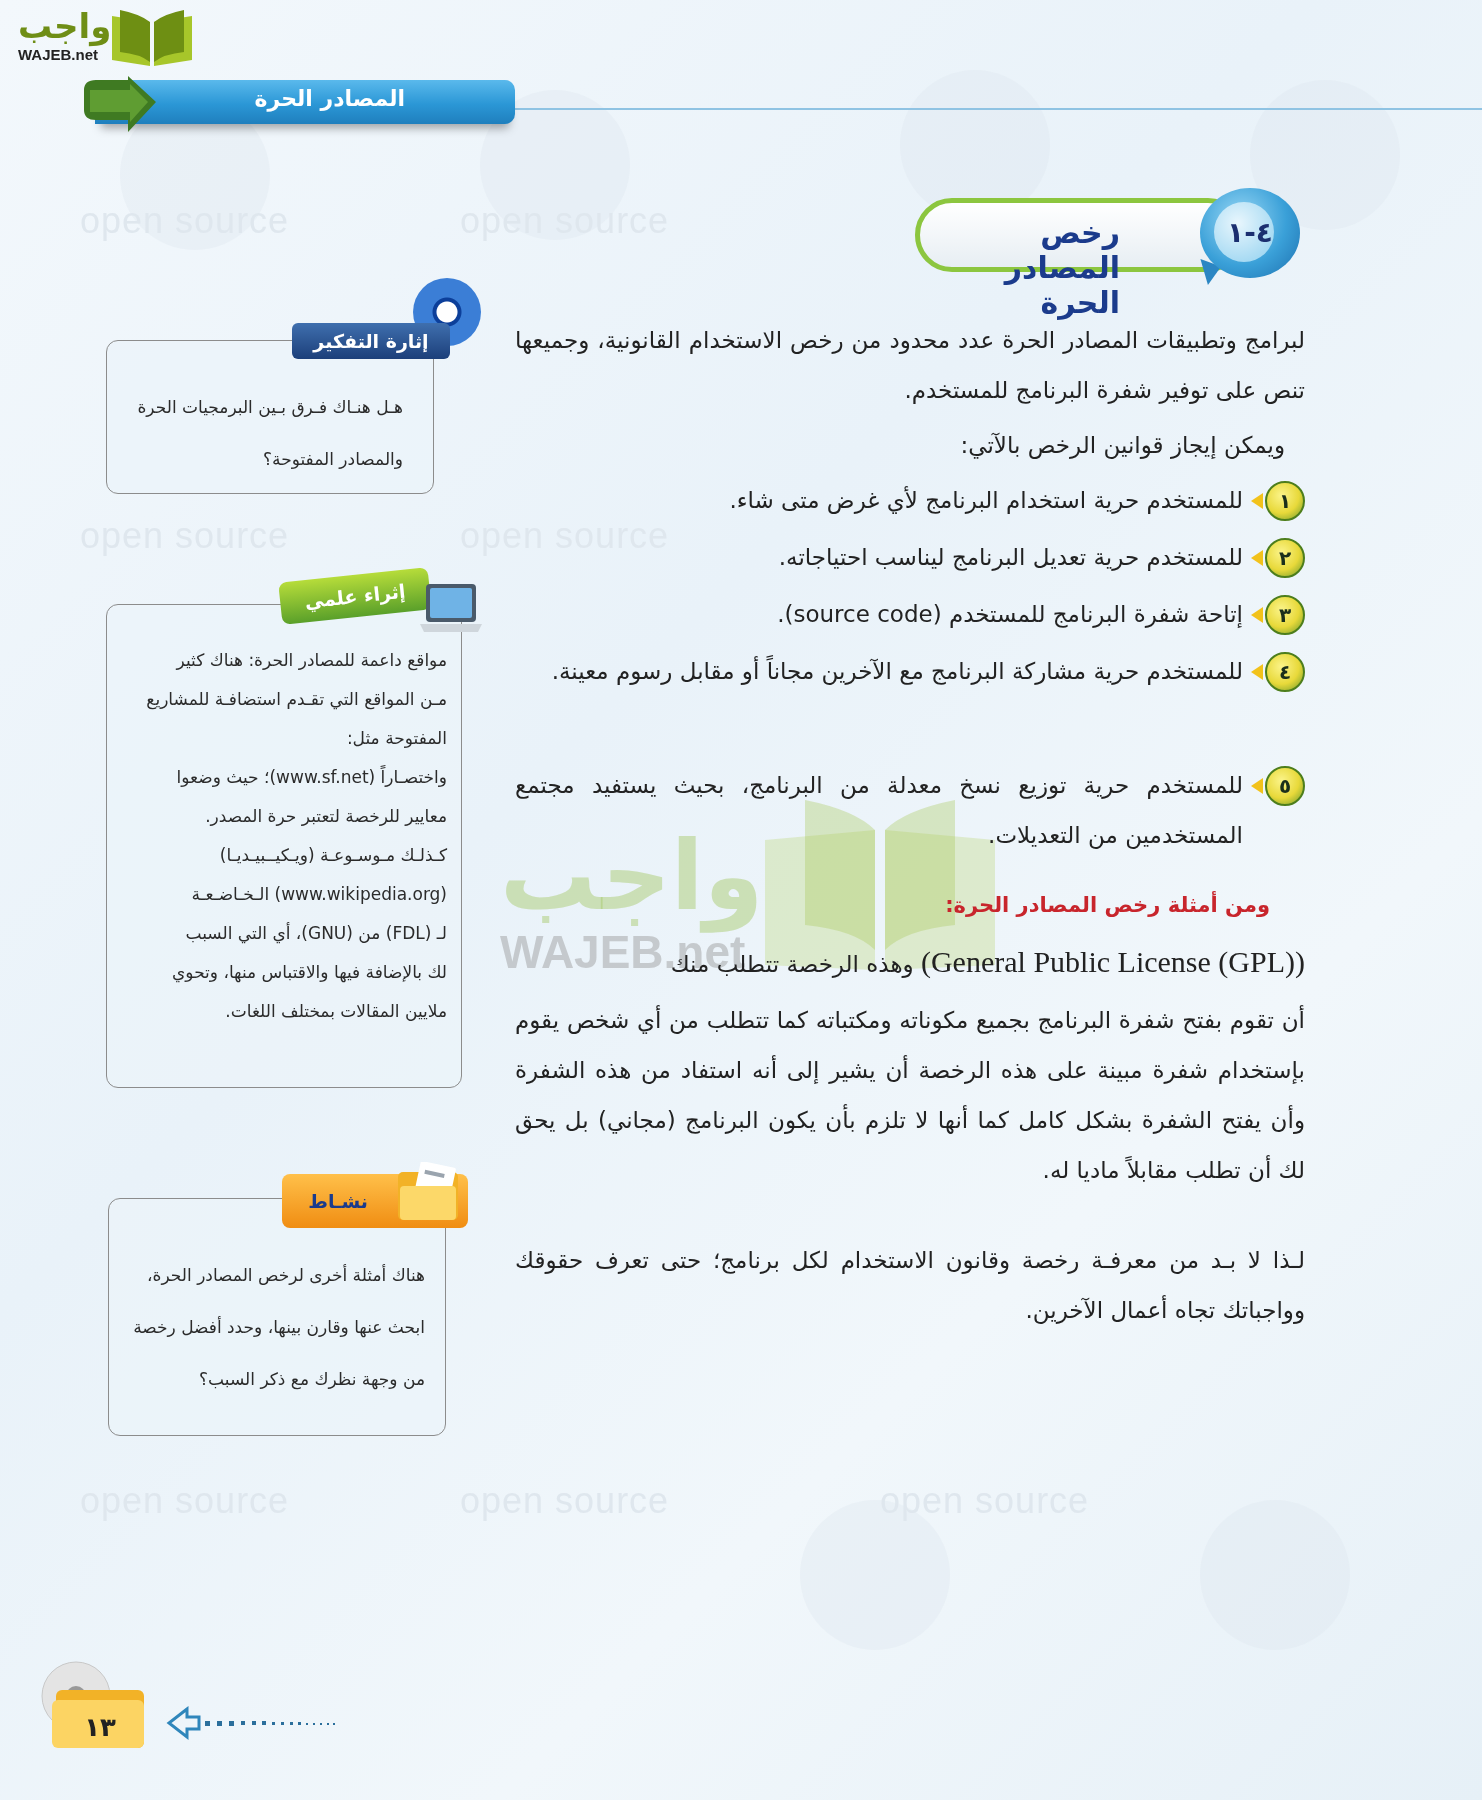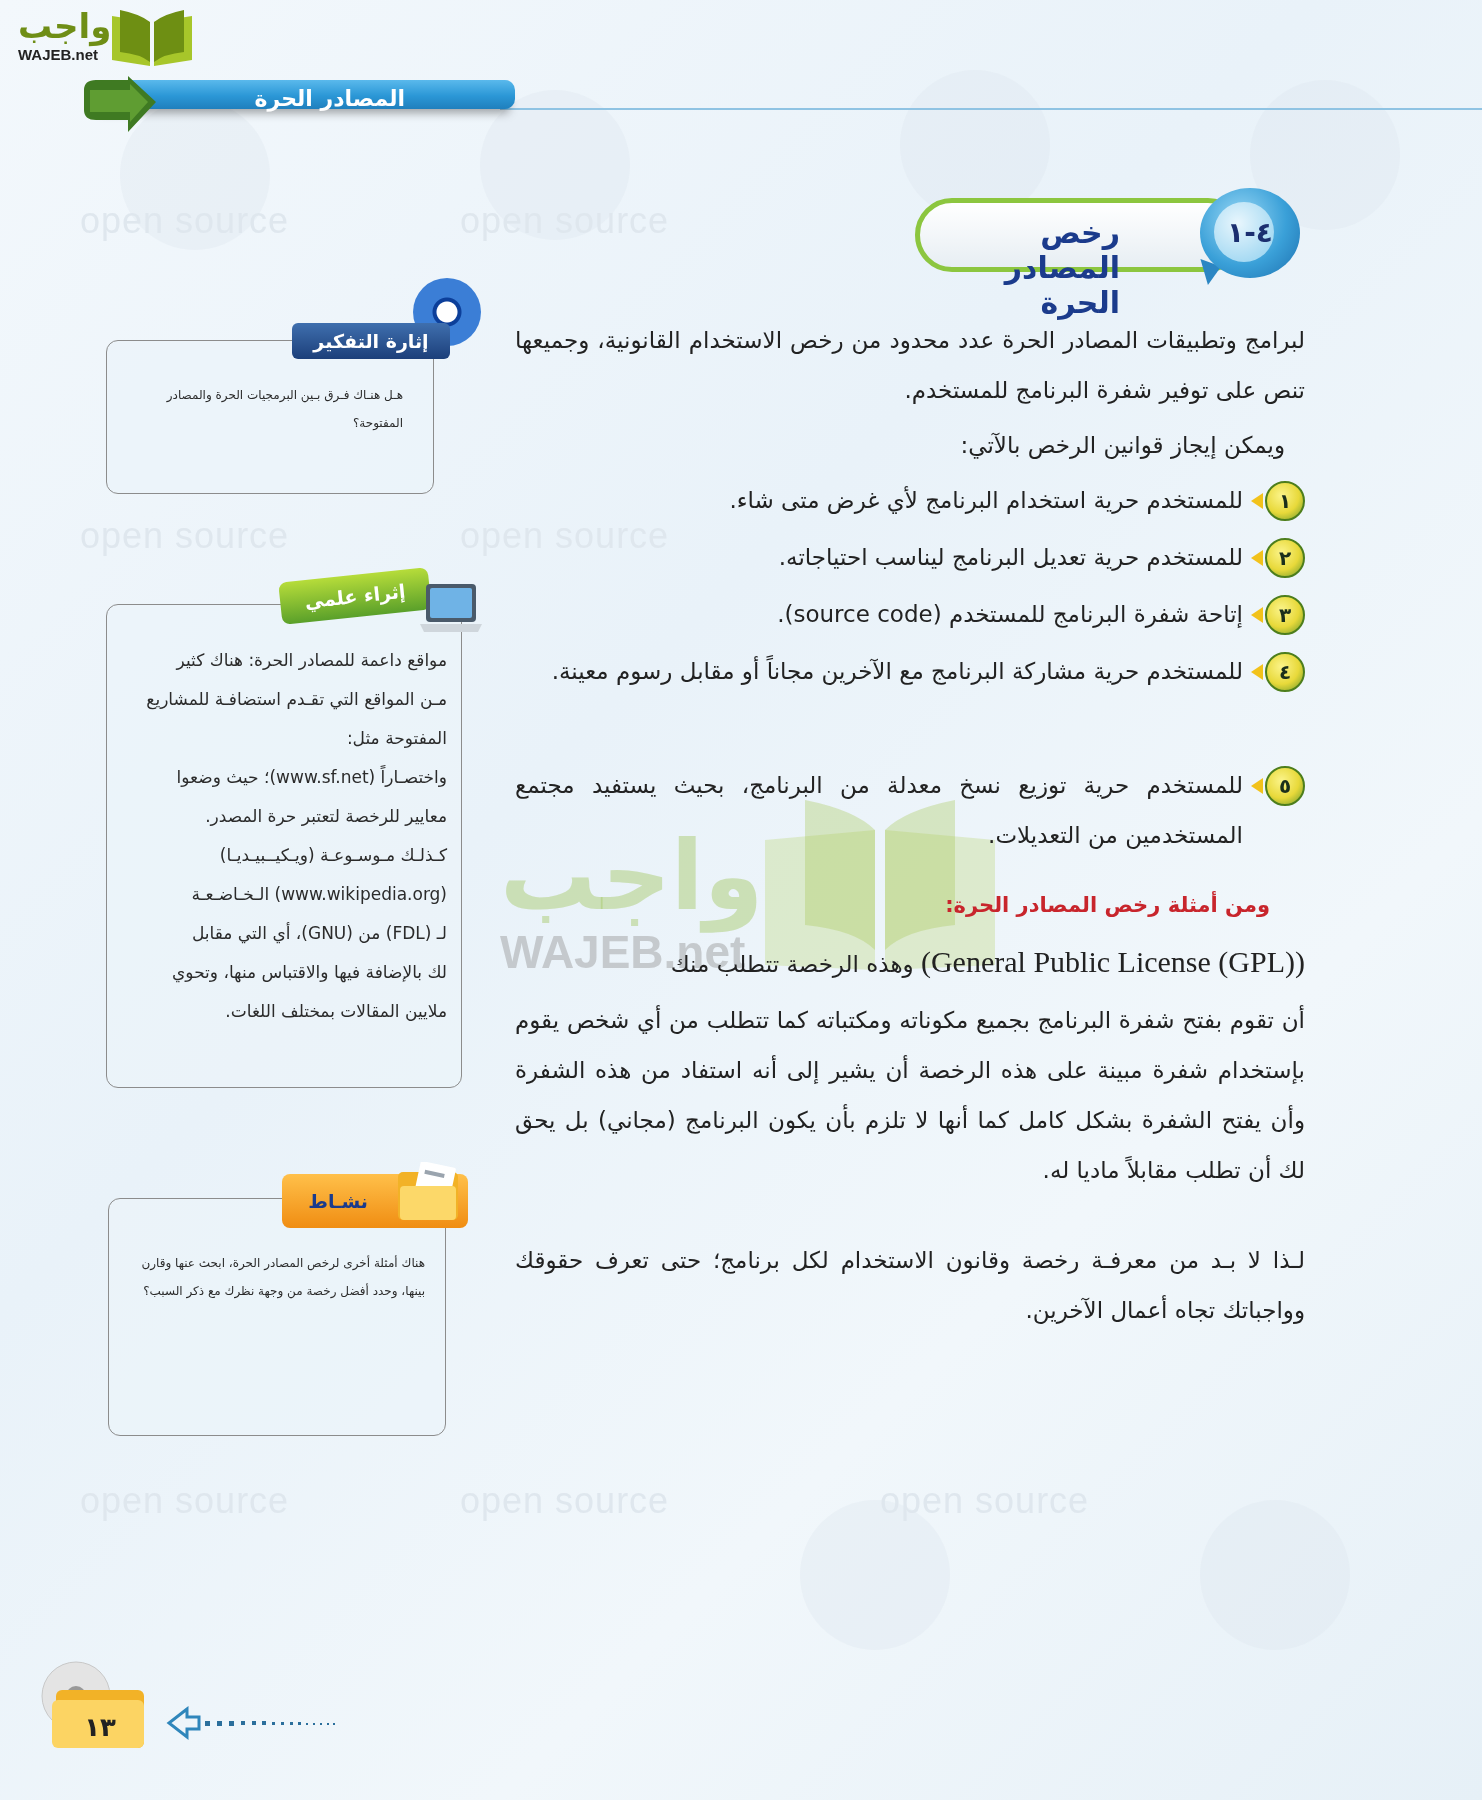--- a/index.html
+++ b/index.html
@@ -13,21 +13,21 @@
     .wm-circle { position: absolute; width: 150px; height: 150px; border-radius: 50%; background: rgba(220,230,238,0.35); pointer-events: none; }
 
     
     .logo { position: absolute; left: 10px; top: 6px; width: 180px; height: 60px; }
     .logo .ar { position: absolute; left: 8px; top: 0; font-size: 34px; font-weight: bold; color: #6f8e16; font-family: "DejaVu Sans", sans-serif; }
     .logo .en { position: absolute; left: 8px; top: 40px; font-size: 15px; font-weight: bold; color: #222; font-family: "Liberation Sans", sans-serif; }
     .logo .book { position: absolute; left: 100px; top: 2px; width: 84px; height: 60px; }
 
     
     .banner-line { position: absolute; left: 500px; top: 108px; width: 982px; height: 2px; background: #8fc3e3; }
-    .banner { position: absolute; left: 95px; top: 80px; width: 420px; height: 29px;
+    .banner { position: absolute; left: 95px; top: 80px; width: 420px; height: 44px;
       background: linear-gradient(180deg, #5ab9ec 0%, #2b97d6 55%, #1f7fbd 100%);
       border-radius: 0 10px 10px 0; box-shadow: 0 10px 10px -6px rgba(0,0,0,0.35); }
     .banner-title { position: absolute; right: 110px; top: 6px; color: #fff; font-size: 22px; font-weight: bold; direction: rtl; }
     .banner-arrow { position: absolute; left: 80px; top: 76px; width: 80px; height: 60px; }
 
     
     .sec-pill { position: absolute; left: 915px; top: 198px; width: 330px; height: 74px;
       border: 5px solid #8cc63f; border-radius: 40px; background: linear-gradient(180deg,#ffffff,#e7eef3); box-sizing: border-box; }
     .sec-title { position: absolute; right: 120px; top: 12px; font-size: 30px; font-weight: bold; color: #1b3b8c; direction: rtl; }
     .sec-num { position: absolute; left: 1200px; top: 188px; width: 100px; height: 90px; border-radius: 50%;
@@ -41,21 +41,21 @@
     .p { position: absolute; right: 0; width: 790px; text-align: justify; }
     .list-item { position: absolute; right: 0; width: 790px; }
     .bullet { position: absolute; right: 0; top: 6px; width: 40px; height: 40px; border-radius: 50%;
       background: radial-gradient(circle at 40% 35%, #fbf48a 0%, #e8d93a 55%, #6b9a2a 100%); border: 2px solid #4d7e1c; box-sizing: border-box; text-align: center; line-height: 36px; font-size: 20px; font-weight: bold; color: #1b2f1b; }
     .bullet-arrow { position: absolute; right: 42px; top: 18px; width: 0; height: 0; border-top: 8px solid transparent; border-bottom: 8px solid transparent; border-right: 12px solid #f2c21b; }
     .item-text { position: absolute; right: 62px; left: 0; top: 0; text-align: justify; }
     .red-heading { color: #c8252c; font-weight: bold; font-size: 21px; }
     .latin { font-family: "Liberation Serif", serif; font-size: 30px; }
 
     
-    .sidebox { position: absolute; border: 1.5px solid #8c8c8c; border-radius: 12px; background: rgba(235,243,249,0.7); box-sizing: border-box; direction: rtl; font-size: 12px; line-height: 28px; color: #2b2b2b; }
+    .sidebox { position: absolute; border: 1.5px solid #8c8c8c; border-radius: 12px; background: rgba(235,243,249,0.7); box-sizing: border-box; direction: rtl; font-size: 17px; line-height: 52px; color: #2b2b2b; }
     .tag { position: absolute; color: #fff; font-weight: bold; font-size: 19px; text-align: center; direction: rtl; }
     .tag-blue { background: linear-gradient(180deg,#3f6fae,#1c3f7a); border-radius: 6px; }
     .tag-green { background: linear-gradient(180deg,#b6dc3a,#5aa02a); border-radius: 8px; transform: rotate(-6deg); }
     .tag-orange { background: linear-gradient(180deg,#ffc04a,#f08d12); border-radius: 8px; color: #1b3b8c; padding-left: 36px; }
     .disc { position: absolute; border-radius: 50%; background: radial-gradient(circle, #ffffff 0 10px, #0c3f9a 11px 14px, #3b7ed6 15px 40px, #1e56b0 41px); }
     .laptop { position: absolute; }
     .folder { position: absolute; }
 
     
     .wm-ar { position: absolute; left: 500px; top: 820px; font-size: 96px; font-weight: bold; color: rgba(165,200,100,0.45); font-family: "DejaVu Sans", sans-serif; }
@@ -168,21 +168,21 @@
 <div class="tag tag-blue" style="left:292px; top:323px; width:158px; height:36px; line-height:36px;">إثارة التفكير</div>
 
 <div class="sidebox" style="left:106px; top:604px; width:356px; height:484px; padding:36px 14px 0 30px; line-height:39px; font-size:17px;">
   <div>مواقع داعمة للمصادر الحرة: هناك كثير</div>
   <div>مـن المواقع التي تقـدم استضافـة للمشاريع</div>
   <div>المفتوحة مثل:</div>
   <div>واختصـاراً (www.sf.net)؛ حيث وضعوا</div>
   <div>معايير للرخصة لتعتبر حرة المصدر.</div>
   <div>كـذلـك مـوسـوعـة (ويـكيــبيـديـا)</div>
   <div>(www.wikipedia.org) الـخـاضـعـة</div>
-  <div>لـ (FDL) من (GNU)، أي التي مقابل</div>
+  <div>لـ (FDL) من (GNU)، أي التي السبب</div>
   <div>لك بالإضافة فيها والاقتباس منها، وتحوي</div>
   <div>ملايين المقالات بمختلف اللغات.</div>
 </div>
 <div class="tag tag-green" style="left:280px; top:575px; width:150px; height:42px; line-height:42px;">إثراء علمي</div>
 <svg class="laptop" style="left:420px; top:582px; width:62px; height:52px;" viewBox="0 0 62 52">
   <rect x="6" y="2" width="50" height="38" rx="4" fill="#4a5a6a"></rect>
   <rect x="10" y="6" width="42" height="30" rx="2" fill="#6fb3e6"></rect>
   <path d="M0 42 L62 42 L58 50 L4 50 Z" fill="#cfd6dc"></path>
 </svg>
 

